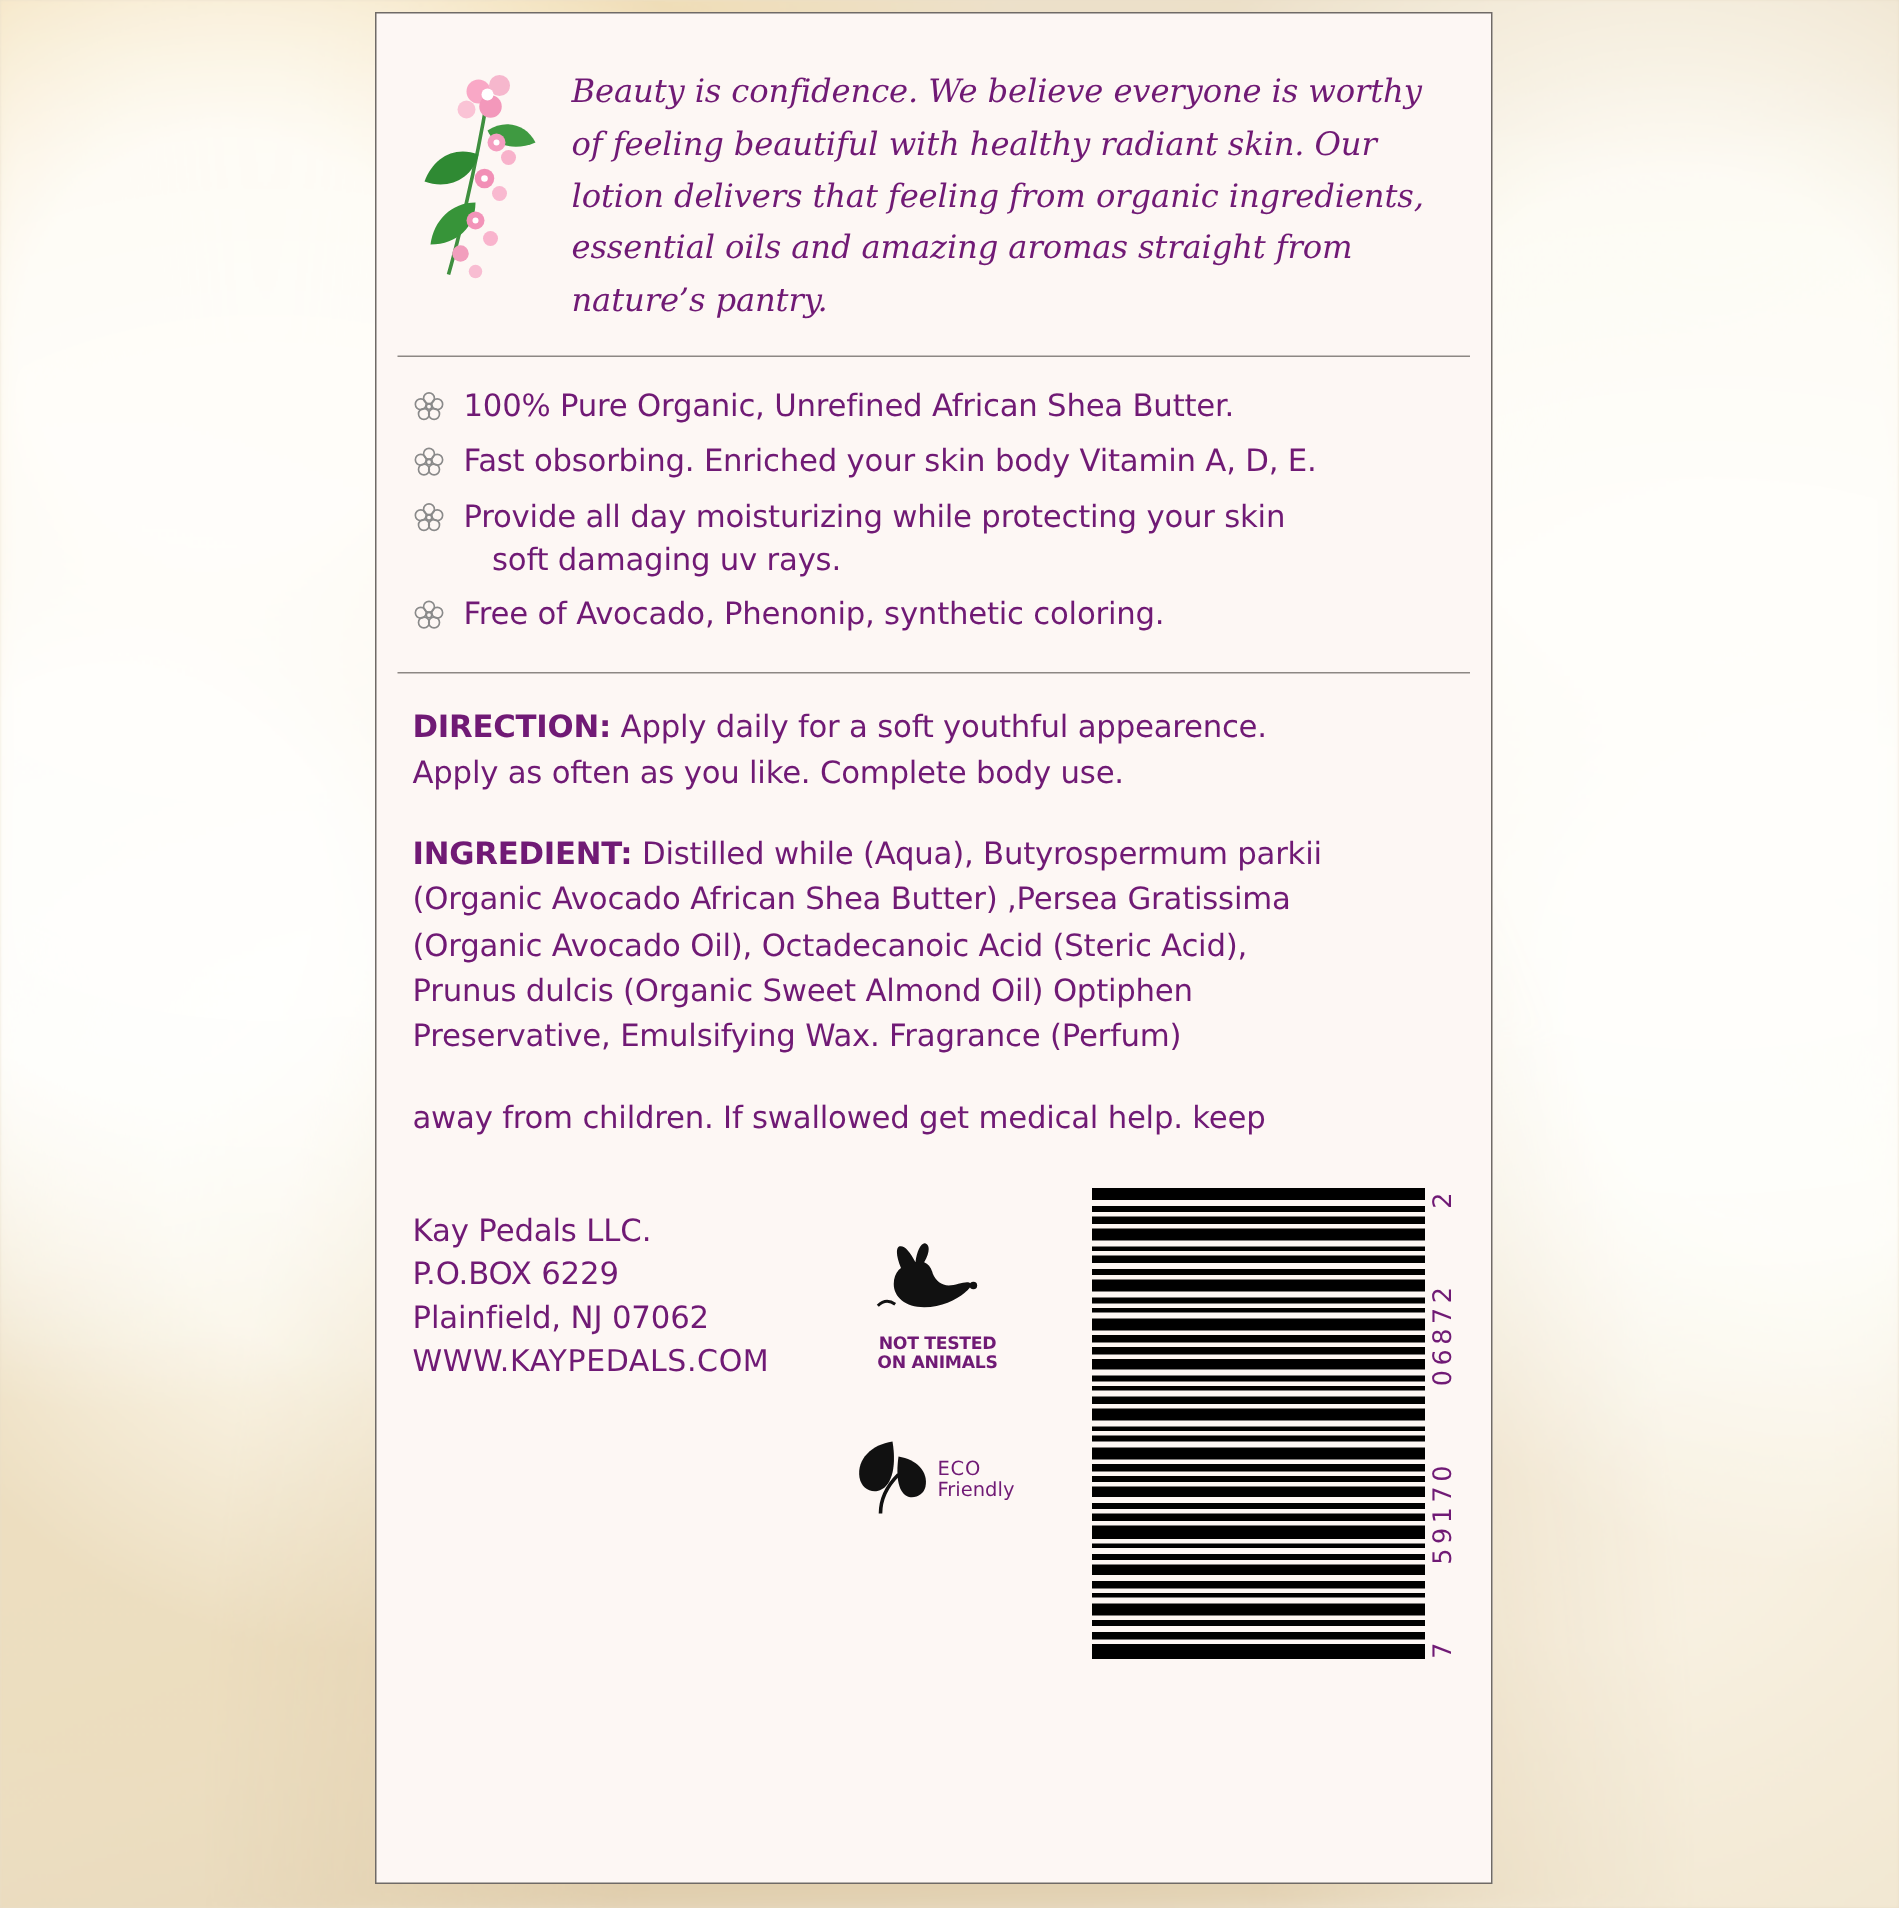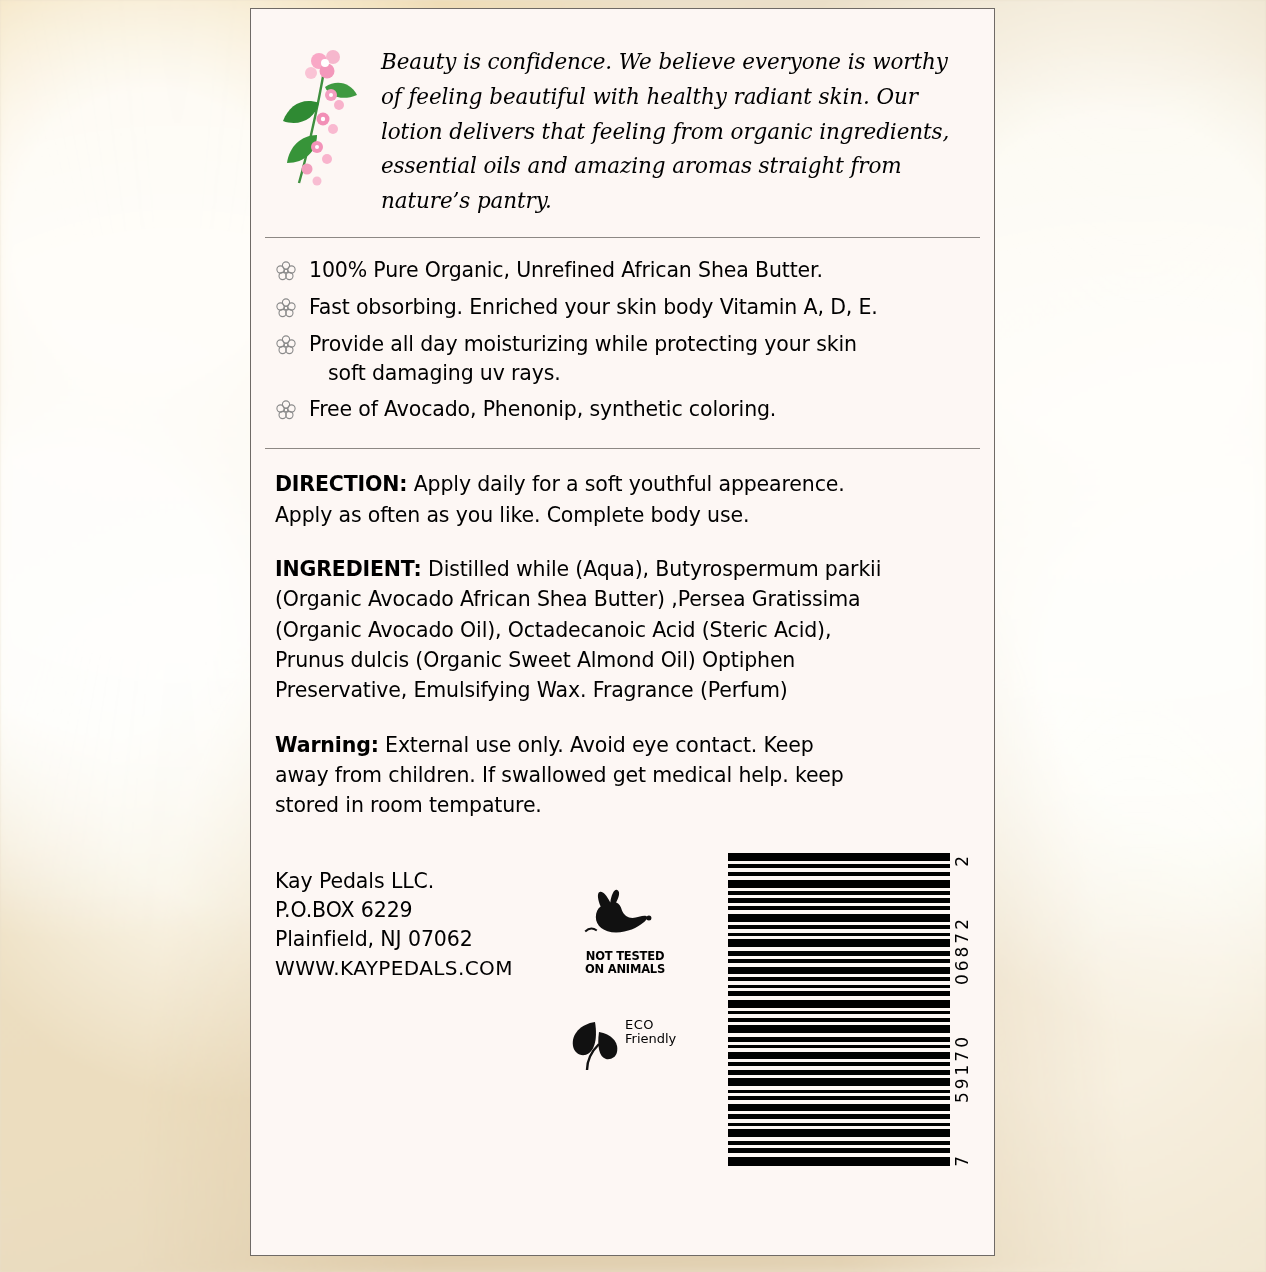--- a/index.html
+++ b/index.html
@@ -46,21 +46,21 @@
   
   #label-card {
     position: absolute;
     left: 250px;
     top: 8px;
     width: 745px;
     height: 1248px;
     background: #fdf7f4;
     border: 1px solid #6f6a66;
     box-sizing: border-box;
-    color: #000000;
+    color: #701a75;
   }
 
   .hr {
     height: 1px;
     background: #8d8884;
     margin: 0 14px;
   }
 
   
   #intro {
@@ -148,21 +148,21 @@
     text-align: center;
     font-size: 11.5px;
     font-weight: bold;
     line-height: 1.15;
     letter-spacing: -0.2px;
     margin-top: 1px;
   }
   #eco-block {
     margin-top: 42px;
     display: flex;
-    align-items: flex-start;
+    align-items: center;
   }
   #eco-caption {
     font-size: 13px;
     line-height: 1.1;
     padding-left: 2px;
   }
   #eco-caption .e1 { letter-spacing: 0.5px; }
 
   
   #barcode-wrap {
@@ -337,23 +337,21 @@
 
     <div class="sec">
       <p><span class="hd">INGREDIENT:</span><span>  Distilled while (Aqua), Butyrospermum parkii</span></p>
       <p> (Organic Avocado African Shea Butter) ,Persea Gratissima</p>
       <p>(Organic Avocado Oil),  Octadecanoic Acid (Steric Acid),</p>
       <p> Prunus dulcis (Organic Sweet Almond Oil) Optiphen</p>
       <p>Preservative, Emulsifying Wax. Fragrance (Perfum)</p>
     </div>
 
     <div class="sec">
-      <p><span class="hd">Warning:</span><span> External use only. Avoid eye contact.  Keep</span></p>
       <p>away from children. If swallowed get medical help. keep</p>
-      <p>stored in room tempature.</p>
     </div>
 
   </div>
 
   <div id="footer">
 
     <div id="address">
       <div>Kay Pedals LLC.</div>
       <div>P.O.BOX 6229</div>
       <div>Plainfield, NJ 07062</div>

